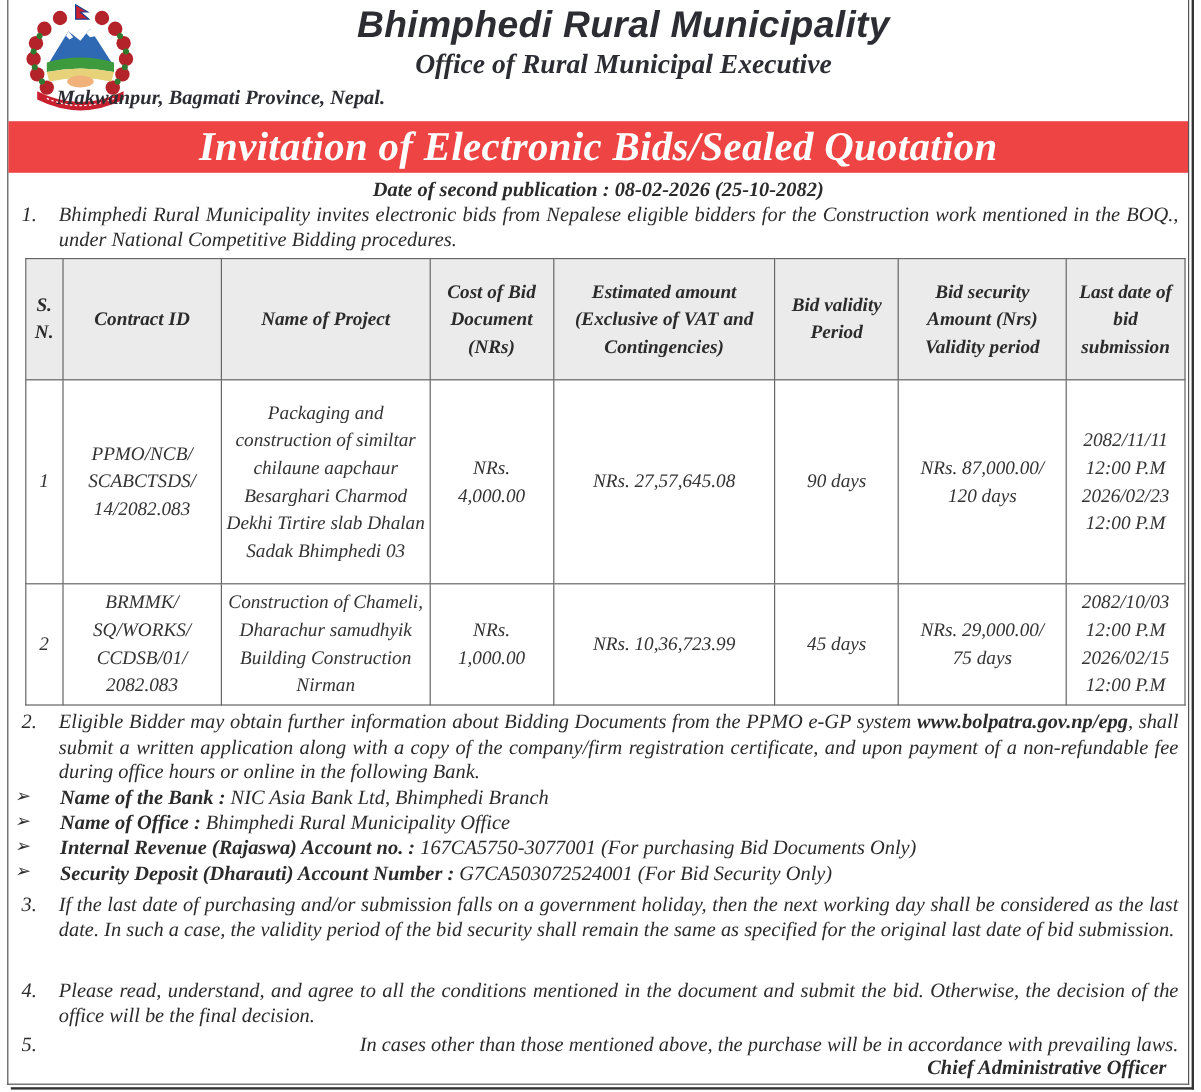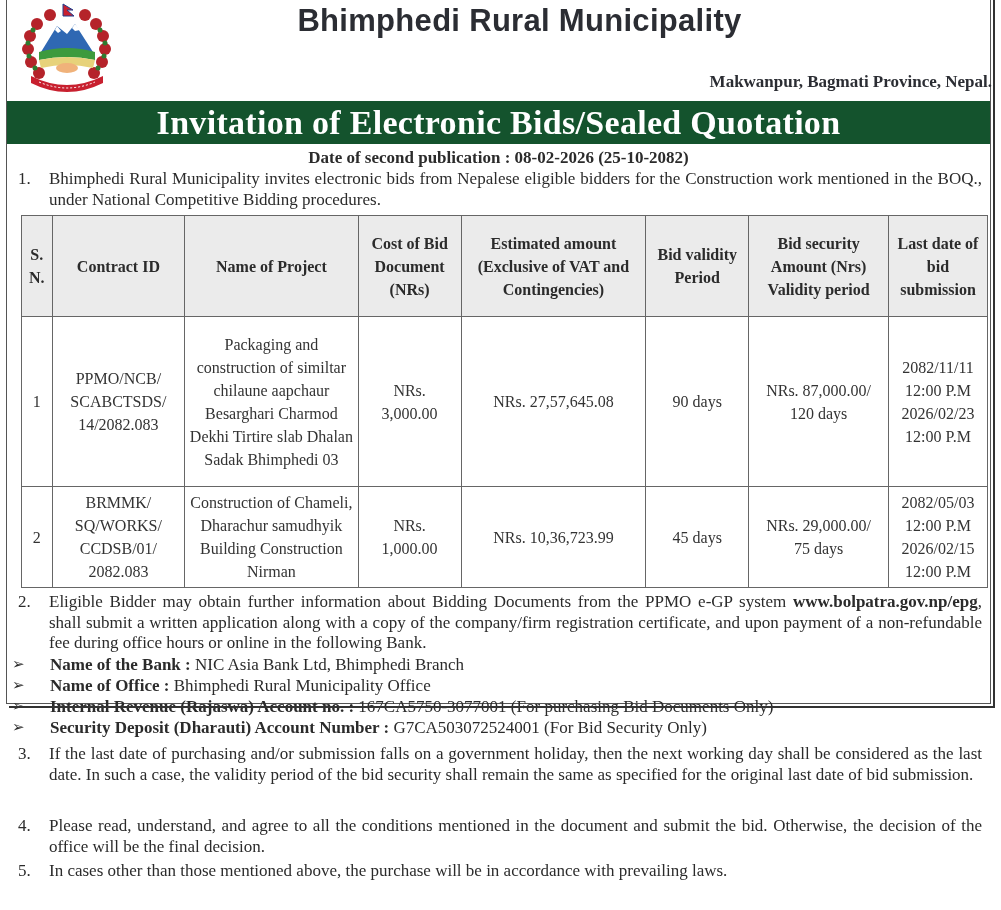--- a/index.html
+++ b/index.html
@@ -1,24 +1,24 @@
 <!DOCTYPE html>
 <html><head>
 <meta charset="utf-8">
 <style>
   html, body { margin: 0; padding: 0; background: #ffffff; }
   body { width: 1001px; height: 910px; position: relative; overflow: hidden; font-family: "Liberation Serif", serif; color: #2a2a2a; }
-  .frame { position: absolute; left: 6px; top: 0; width: 985px; height: 704px; border: 1.5px solid #555; border-top: none; box-sizing: border-box; }
+  .frame { position: absolute; left: 6px; top: 0; width: 985px; height: 904px; border: 1.5px solid #555; border-top: none; box-sizing: border-box; font-style: italic; }
   .frame::after { content: ""; position: absolute; left: 2px; right: -5px; top: 0; bottom: -5px; border-right: 2px solid #333; border-bottom: 2px solid #333; pointer-events: none; }
   .header { position: absolute; left: 0; top: 0; width: 985px; height: 100px; }
   .emblem { position: absolute; left: 10px; top: 2px; width: 98px; height: 92px; }
   .h-title { position: absolute; left: 0; right: 0; top: 3px; text-align: center; padding-left: 40px; font-family: "Liberation Sans", sans-serif; font-weight: bold; font-size: 31px; letter-spacing: 0.3px; color: #2b2d33; }
   .h-sub { position: absolute; left: 0; right: 0; top: 41px; text-align: center; padding-left: 40px; font-weight: bold; font-size: 23px; color: #2b2d33; }
-  .h-addr { position: absolute; left: 0; right: 0; top: 72px; text-align: right; padding-left: 40px; font-weight: bold; font-size: 17px; color: #2b2d33; }
-  .banner { position: absolute; left: 0; top: 101px; width: 983px; height: 43px; background: #14532d; color: #fff; text-align: center; font-weight: bold; font-size: 34px; line-height: 43px; letter-spacing: 0.3px; }
+  .h-addr { position: absolute; left: 0; right: 0; top: 72px; text-align: left; padding-left: 40px; font-weight: bold; font-size: 17px; color: #2b2d33; }
+  .banner { position: absolute; left: 0; top: 101px; width: 983px; height: 43px; background: #ef4444; color: #fff; text-align: center; font-weight: bold; font-size: 34px; line-height: 43px; letter-spacing: 0.3px; }
   .pubdate { position: absolute; left: 0; right: 0; top: 148px; text-align: center; font-weight: bold; font-size: 17px; color: #2b2b2b; }
   .para { position: absolute; left: 0; width: 975px; font-size: 17px; line-height: 20.5px; color: #2b2b2b; }
   .para .num { position: absolute; left: 11px; top: 0; }
   .para .txt { margin-left: 42px; text-align: justify; }
   .para b { font-weight: bold; margin-top: 32px; }
   table.bids { position: absolute; left: 14px; top: 215px; width: 967px; border-collapse: collapse; font-size: 16px; color: #333; }
   table.bids th, table.bids td { border: 1.5px solid #666; text-align: center; vertical-align: middle; padding: 0 2px; line-height: 23px; }
   table.bids th { background: #ebebeb; font-weight: bold; color: #2b2b2b; }
   table.bids thead tr { height: 101px; }
   table.bids tr.r1 { height: 170px; }
@@ -69,20 +69,21 @@
 
       <path d="M22 50 Q50 42 78 50 L78 58 Q50 52 22 58 Z" fill="#3d9a3d"></path>
       <path d="M22 58 Q50 52 78 58 L76 66 Q50 60 24 66 Z" fill="#e7d27a"></path>
 
       <ellipse cx="50" cy="66" rx="11" ry="5" fill="#f0b27a"></ellipse>
 
       <path d="M14 74 Q50 92 86 74 L86 81 Q50 99 14 81 Z" fill="#c8202f"></path>
       <path d="M22 80 Q50 92 78 80" stroke="#ffffff" stroke-width="1" fill="none" stroke-dasharray="2 2"></path>
     </svg>
     <div class="h-title">Bhimphedi Rural Municipality</div>
+    <div class="h-sub">Office of Rural Municipal Executive</div>
     <div class="h-addr">Makwanpur, Bagmati Province, Nepal.</div>
   </div>
 
   <div class="banner">Invitation of Electronic Bids/Sealed Quotation</div>
 
   <div class="pubdate">Date of second publication : 08-02-2026 (25-10-2082)</div>
 
   <div class="para" style="top:169px;">
     <span class="num">1.</span>
     <div class="txt">Bhimphedi Rural Municipality invites electronic bids from Nepalese eligible bidders for the Construction work mentioned in the BOQ., under National Competitive Bidding procedures.</div>
@@ -115,21 +116,21 @@
       <tr class="r1">
         <td>1</td>
         <td>
           <div>PPMO/NCB/</div>
           <div>SCABCTSDS/</div>
           <div>14/2082.083</div>
         </td>
         <td>Packaging and construction of similtar chilaune aapchaur Besarghari Charmod Dekhi Tirtire slab Dhalan Sadak Bhimphedi 03</td>
         <td>
           <div>NRs.</div>
-          <div>3,000.00</div>
+          <div>4,000.00</div>
         </td>
         <td>NRs. 27,57,645.08</td>
         <td>90 days</td>
         <td>
           <div>NRs. 87,000.00/</div>
           <div>120 days</div>
         </td>
         <td>
           <div>2082/11/11</div>
           <div>12:00 P.M</div>
@@ -150,21 +151,21 @@
           <div>NRs.</div>
           <div>1,000.00</div>
         </td>
         <td>NRs. 10,36,723.99</td>
         <td>45 days</td>
         <td>
           <div>NRs. 29,000.00/</div>
           <div>75 days</div>
         </td>
         <td>
-          <div>2082/05/03</div>
+          <div>2082/10/03</div>
           <div>12:00 P.M</div>
           <div>2026/02/15</div>
           <div>12:00 P.M</div>
         </td>
       </tr>
     </tbody>
   </table>
 
   <div class="para" style="top:592px;">
     <span class="num">2.</span>
@@ -182,16 +183,17 @@
     <div class="txt">If the last date of purchasing and/or submission falls on a government holiday, then the next working day shall be considered as the last date. In such a case, the validity period of the bid security shall remain the same as specified for the original last date of bid submission.</div>
   </div>
 
   <div class="para" style="top:816px;">
     <span class="num">4.</span>
     <div class="txt">Please read, understand, and agree to all the conditions mentioned in the document and submit the bid. Otherwise, the decision of the office will be the final decision.</div>
   </div>
 
   <div class="para" style="top:861px;">
     <span class="num">5.</span>
-    <div class="txt" style="text-align:left;">In cases other than those mentioned above, the purchase will be in accordance with prevailing laws.</div>
+    <div class="txt" style="text-align:right;">In cases other than those mentioned above, the purchase will be in accordance with prevailing laws.</div>
   </div>
 
+  <div class="sign">Chief Administrative Officer</div>
 </div>
 
 </body></html>

